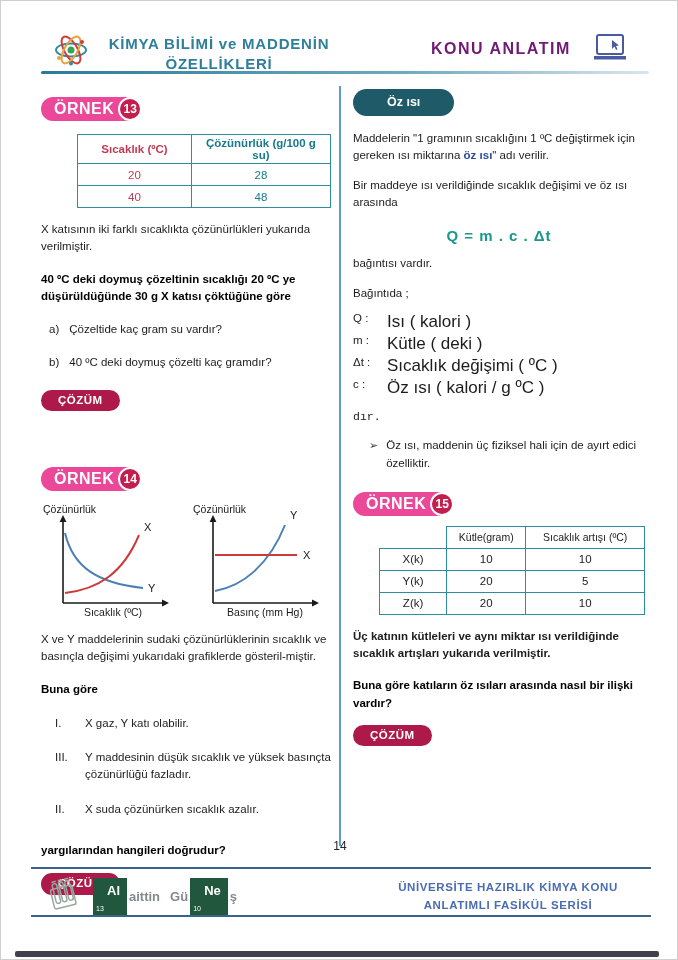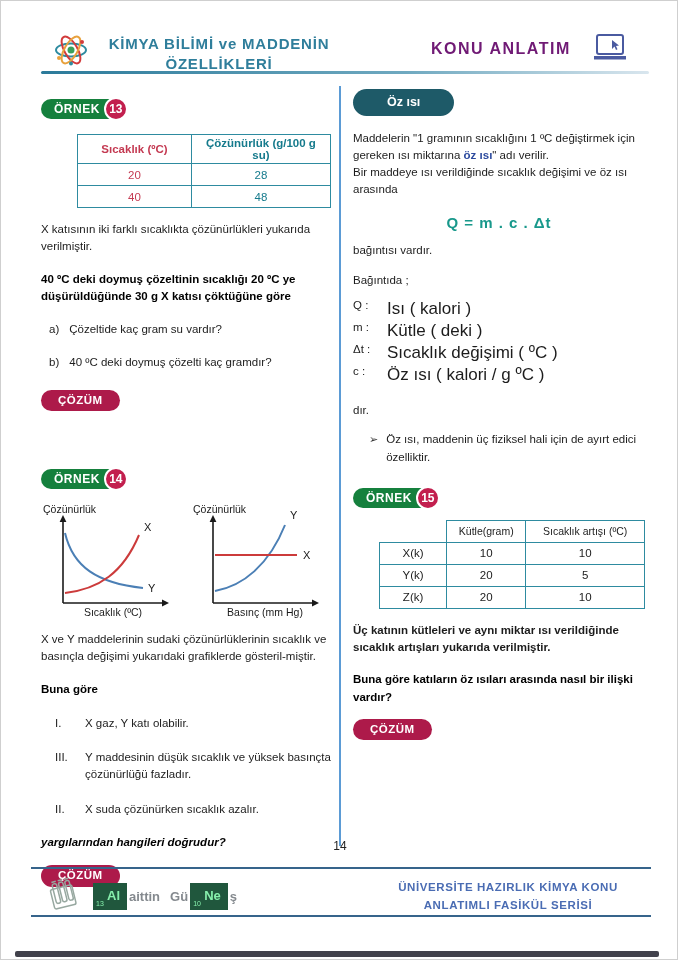--- a/index.html
+++ b/index.html
@@ -26,21 +26,21 @@
   }
   
   .col-divider{position:absolute;left:338px;top:85px;width:2px;height:760px;background:#5b9bd5;}
   .col-left{position:absolute;left:40px;top:96px;width:290px;}
   .col-right{position:absolute;left:352px;top:88px;width:292px;}
   p{margin:0;font-size:11.5px;line-height:1.5;color:#1c1c1c;}
   .bold{font-weight:bold;color:#000;}
   
   .ornek{display:flex;align-items:center;height:24px;}
   .ornek-pill{
-    background:#15803d;color:#fff;font-weight:bold;font-size:12px;letter-spacing:.5px;
+    background:#ec4899;color:#fff;font-weight:bold;font-size:16px;letter-spacing:.5px;
     padding:4px 24px 4px 13px;border-radius:12px;line-height:1;
   }
   .ornek-num{
     margin-left:-20px;background:#c21f4e;color:#fff;width:20px;height:20px;border-radius:50%;
     display:flex;align-items:center;justify-content:center;font-weight:bold;font-size:12px;
     border:2px solid #fff;line-height:1;
   }
   .cozum{
     display:inline-block;background:#ad1a4a;color:#fff;font-weight:bold;font-size:11.5px;
     letter-spacing:.5px;padding:5px 17px;border-radius:13px;line-height:1;
@@ -79,22 +79,22 @@
   .defrow{display:flex;margin-top:2px;}
   .defrow .sym{width:34px;font-size:11.5px;}
   .defrow .txt{font-size:17px;}
   .note{display:flex;gap:8px;margin-top:12px;padding-left:16px;}
   .note .marker{color:#333;font-size:11px;line-height:1.5;}
   
   .pagenum{position:absolute;left:0;top:838px;width:678px;text-align:center;font-size:12px;color:#222;}
   .frule{position:absolute;left:30px;width:620px;height:2px;background:#36648b;}
   .footer-left{position:absolute;left:44px;top:876px;display:flex;align-items:center;gap:12px;}
   .brand{display:flex;align-items:center;font-size:13px;color:#84898e;font-weight:bold;}
-  .tile{position:relative;display:inline-block;background:#20573d;color:#86efac;font-weight:bold;
-        font-size:13px;padding:6px 7px 8px 14px;line-height:1;}
+  .tile{position:relative;display:inline-block;background:#20573d;color:#ffffff;font-weight:bold;
+        font-size:13px;padding:6px 7px 18px 14px;line-height:1;}
   .tile .sub{position:absolute;left:3px;bottom:3px;font-size:7px;font-weight:normal;}
   .brand .gap{margin:0 2px;}
   .series{position:absolute;right:34px;top:878px;width:270px;text-align:center;color:#4a6cb3;
           font-size:11.5px;font-weight:bold;letter-spacing:.6px;line-height:1.55;}
   .scan-edge{position:absolute;left:14px;right:18px;bottom:2px;height:6px;background:#41414b;border-radius:2px;}
 </style>
 </head>
 <body>
 
 <div id="page">
@@ -207,34 +207,34 @@
     </div>
     <div class="roman">
       <p class="rn">III.</p>
       <p>Y maddesinin düşük sıcaklık ve yüksek basınçta çözünürlüğü fazladır.</p>
     </div>
     <div class="roman">
       <p class="rn">II.</p>
       <p>X suda çözünürken sıcaklık azalır.</p>
     </div>
 
-    <p class="bold" style="margin-top:16px;font-style:italic;">yargılarından hangileri doğrudur?</p>
+    <p class="bold" style="margin-top:24px;">yargılarından hangileri doğrudur?</p>
 
     <div style="margin-top:14px;">
       <span class="cozum">ÇÖZÜM</span>
     </div>
   </div>
 
   <div class="col-right">
 
     <span class="ozisi">Öz ısı</span>
 
     <p style="margin-top:14px;"><span>Maddelerin "1 gramının sıcaklığını 1 ºC değiştirmek için gereken ısı miktarına </span><span class="ozbold">öz ısı</span><span>" adı verilir.</span></p>
 
-    <p style="">Bir maddeye ısı verildiğinde sıcaklık değişimi ve öz ısı arasında</p>
+    <p style="margin-top:13px;">Bir maddeye ısı verildiğinde sıcaklık değişimi ve öz ısı arasında</p>
 
     <div class="formula">Q = m . c . Δt</div>
 
     <p style="margin-top:11px;">bağıntısı vardır.</p>
     <p style="margin-top:13px;">Bağıntıda ;</p>
 
     <div class="defs">
       <div class="defrow">
         <span class="sym">Q :</span>
         <span class="txt">Isı ( kalori )</span>
@@ -246,21 +246,21 @@
       <div class="defrow">
         <span class="sym">Δt :</span>
         <span class="txt">Sıcaklık değişimi ( ºC )</span>
       </div>
       <div class="defrow">
         <span class="sym">c :</span>
         <span class="txt">Öz ısı ( kalori / g ºC )</span>
       </div>
     </div>
 
-    <p style="margin-top:17px;">dır.</p>
+    <p style="margin-top:10px;font-family:Liberation Mono, monospace;">dır.</p>
 
     <div class="note">
       <span class="marker">➢</span>
       <p>Öz ısı, maddenin üç fiziksel hali için de ayırt edici özelliktir.</p>
     </div>
 
     <div class="ornek" style="margin-top:20px;">
       <span class="ornek-pill">ÖRNEK</span>
       <span class="ornek-num">15</span>
     </div>

